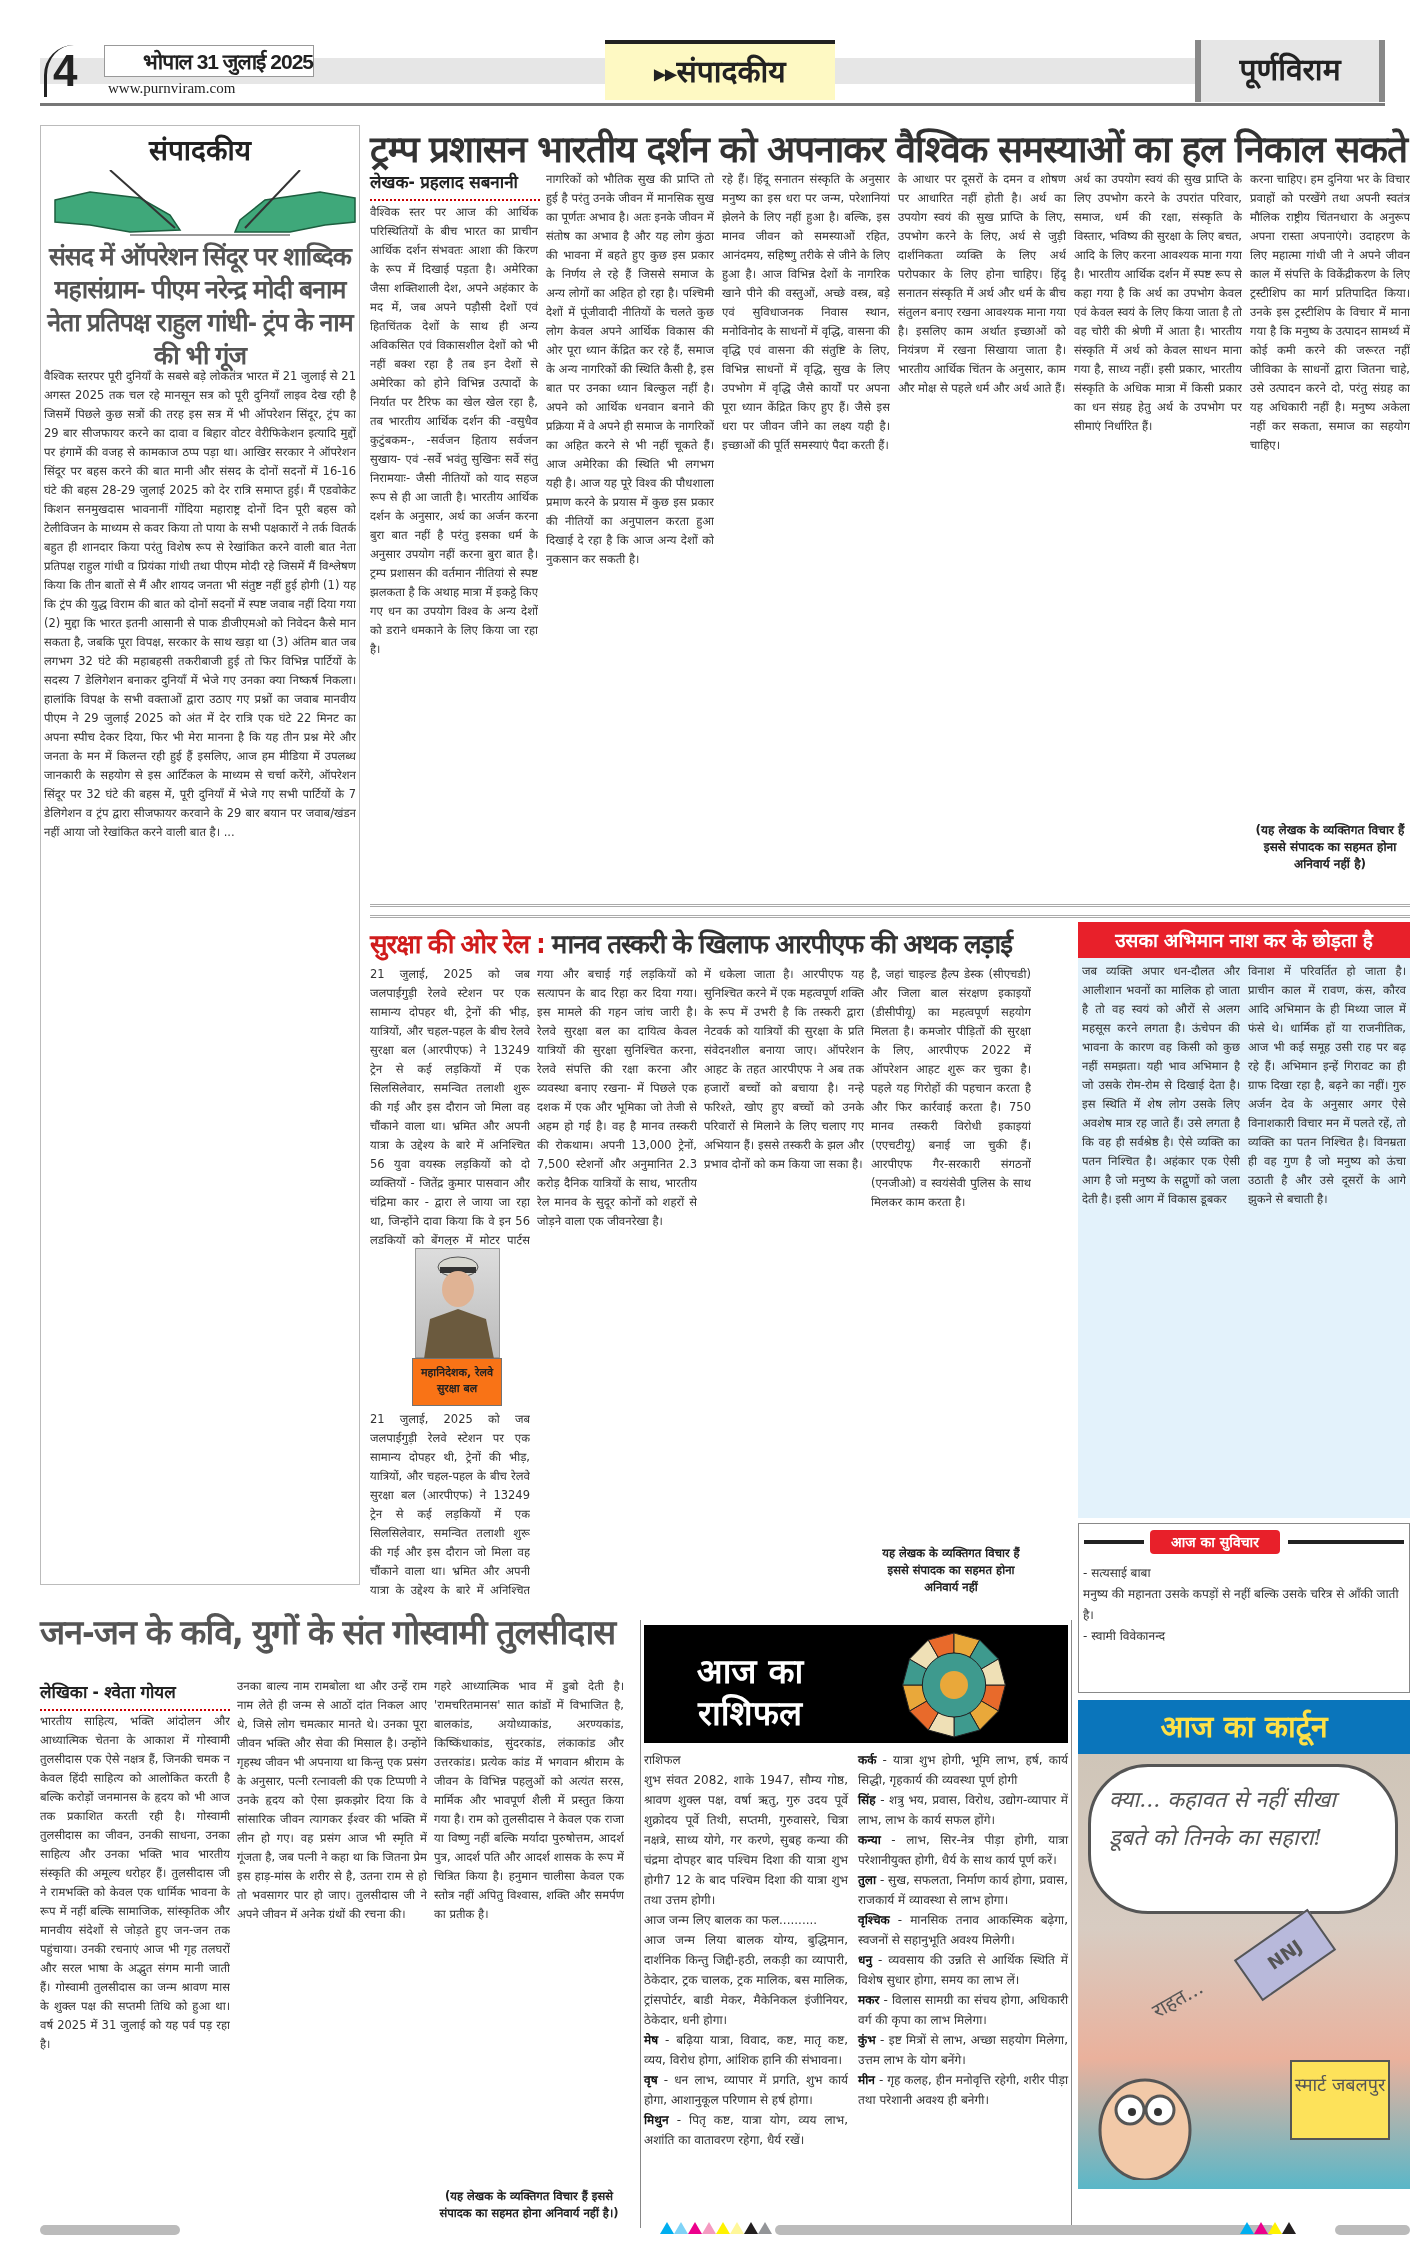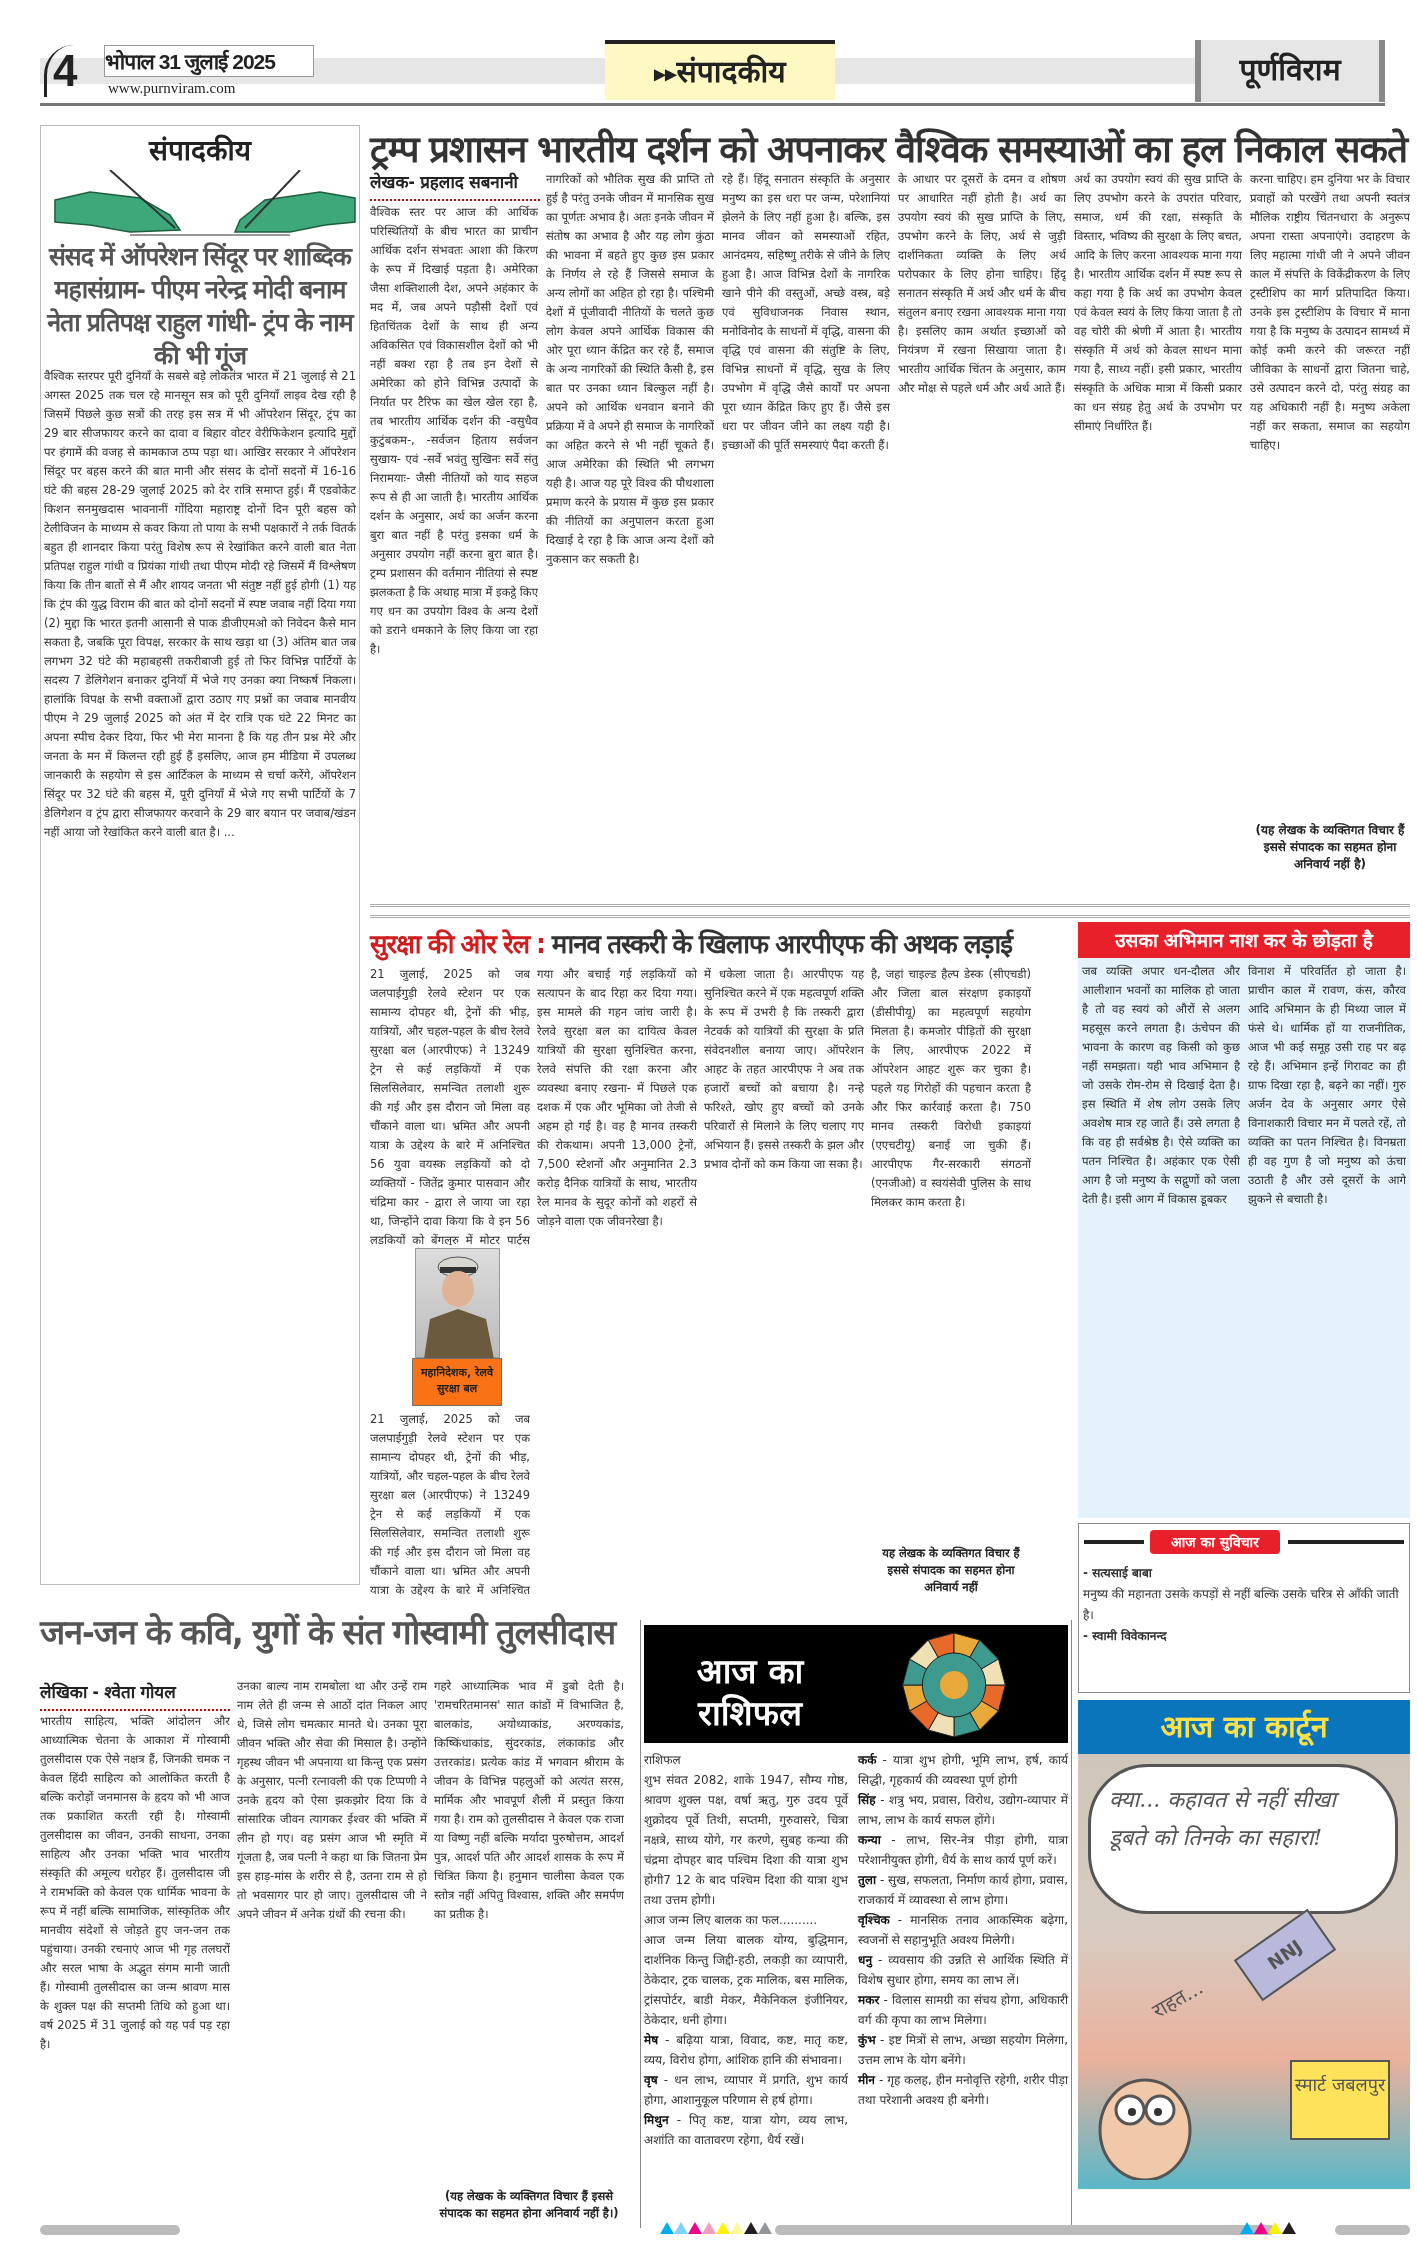--- a/index.html
+++ b/index.html
@@ -2,21 +2,21 @@
 <html><head>
 <meta charset="utf-8">
 <style>
   * { box-sizing: border-box; margin: 0; padding: 0; }
   html, body { width: 1417px; height: 2251px; background: #fff; overflow: hidden; }
   body { position: relative; font-family: "DejaVu Sans", sans-serif; color: #222; }
   .abs { position: absolute; }
   .mast-bar { left: 40px; top: 58px; width: 1345px; height: 26px; background: #e6e6e6; }
   .mast-rule { left: 40px; top: 103px; width: 1345px; height: 3px; background: #777; }
   .pgno { left: 44px; top: 45px; width: 50px; height: 52px; font: bold 44px "Liberation Sans", sans-serif; color: #222; border-left: 3px solid #222; border-top-left-radius: 30px; padding-left: 6px; line-height: 52px;}
-  .datebox { left: 104px; top: 45px; width: 210px; height: 32px; border: 1px solid #999; background:#fff; font: bold 21px "Liberation Sans Narrow","Liberation Sans", sans-serif; text-align:left; line-height:32px; letter-spacing:-1px;}
+  .datebox { left: 104px; top: 45px; width: 210px; height: 32px; border: 1px solid #999; background:#fff; font: bold 21px "Liberation Sans Narrow","Liberation Sans", sans-serif; text-align:right; line-height:32px; letter-spacing:-1px;}
   .site { left: 108px; top: 80px; font: 15px "Liberation Serif", serif; color: #222; }
   .sec { left: 605px; top: 40px; width: 230px; height: 60px; background: #fef9c3; border-top: 4px solid #222; font: bold 30px "Liberation Sans", sans-serif; text-align:center; line-height:56px; color:#222; }
   .logo { left: 1195px; top: 40px; width: 190px; height: 62px; border-left: 6px solid #888; border-right: 6px solid #888; font: bold 30px "Liberation Sans", sans-serif; text-align:center; line-height:60px; color:#222; background:#e6e6e6;}
 
   
   .edbox { left: 40px; top: 125px; width: 320px; height: 1460px; border: 1px solid #bbb; }
   .ed-masthead { left: 41px; top: 126px; width: 318px; height: 110px; text-align:center; }
   .ed-title-word { font: bold 28px "DejaVu Sans", sans-serif; color:#222; padding-top: 4px;}
   .hands { left: 50px; top: 170px; width: 310px; height: 70px; }
   .ed-headline { left: 44px; top: 240px; width: 312px; text-align:center; font: bold 25px "DejaVu Sans Condensed","DejaVu Sans", sans-serif; line-height: 33px; color:#555; letter-spacing:-1px; }
@@ -51,21 +51,21 @@
   
   .ab-head { left: 1078px; top: 922px; width: 332px; height: 36px; background: #e8202a; color:#fff; font: bold 19px "DejaVu Sans Condensed","DejaVu Sans", sans-serif; text-align:center; line-height:36px; white-space:nowrap;}
   .ab-body { left: 1078px; top: 958px; width: 332px; height: 560px; background: #e3f2fb; padding: 4px; display:flex; gap: 8px; }
   .ab-body .col { flex: 1; height: 548px; }
 
   
   .sv-box { left: 1078px; top: 1523px; width: 332px; height: 170px; border: 1px solid #888; background:#fff; }
   .sv-badge { left: 1150px; top: 1530px; width: 130px; height: 24px; background:#e8202a; color:#fff; font: bold 14px "DejaVu Sans", sans-serif; text-align:center; line-height:24px; border-radius: 4px; }
   .sv-line { top: 1540px; height: 4px; background:#222; }
   .sv-text { left: 1083px; top: 1563px; width: 320px; font: 12px "DejaVu Sans", sans-serif; line-height: 21px; color:#333;}
-  .sv-author { font-weight: bold; }
+  .sv-author { font-weight: normal; }
 
   
   .ct-head { left: 1078px; top: 1700px; width: 332px; height: 54px; background: #0a75bb; color:#fde047; font: bold 30px "DejaVu Sans", sans-serif; text-align:center; line-height:54px; }
   .ct-img { left: 1078px; top: 1754px; width: 332px; height: 435px; background: linear-gradient(180deg,#cfc5b8 0%, #d8ccc2 40%, #eab19c 70%, #5ab7c8 100%); overflow:hidden; }
   .ct-bubble { left: 1088px; top: 1764px; width: 310px; height: 150px; background:#fff; border: 3px solid #555; border-radius: 60px; font: italic 22px "DejaVu Serif", serif; color:#555; padding: 14px 18px; line-height: 38px; }
   .ct-sign { left: 1290px; top: 2060px; width: 100px; height: 80px; background: #fde25a; border: 2px solid #555; font: 18px "DejaVu Serif", serif; color:#555; text-align:center; line-height: 34px; padding-top: 6px;}
   .ct-sleeve { left: 1240px; top: 1930px; width: 90px; height: 50px; background:#b8b9db; border: 2px solid #555; transform: rotate(-35deg); font: bold 18px "DejaVu Sans", sans-serif; color:#555; text-align:center; line-height:46px; }
   .ct-rahat { left: 1150px; top: 1985px; font: 20px "DejaVu Serif", serif; color:#555; transform: rotate(-30deg); }
 
   

